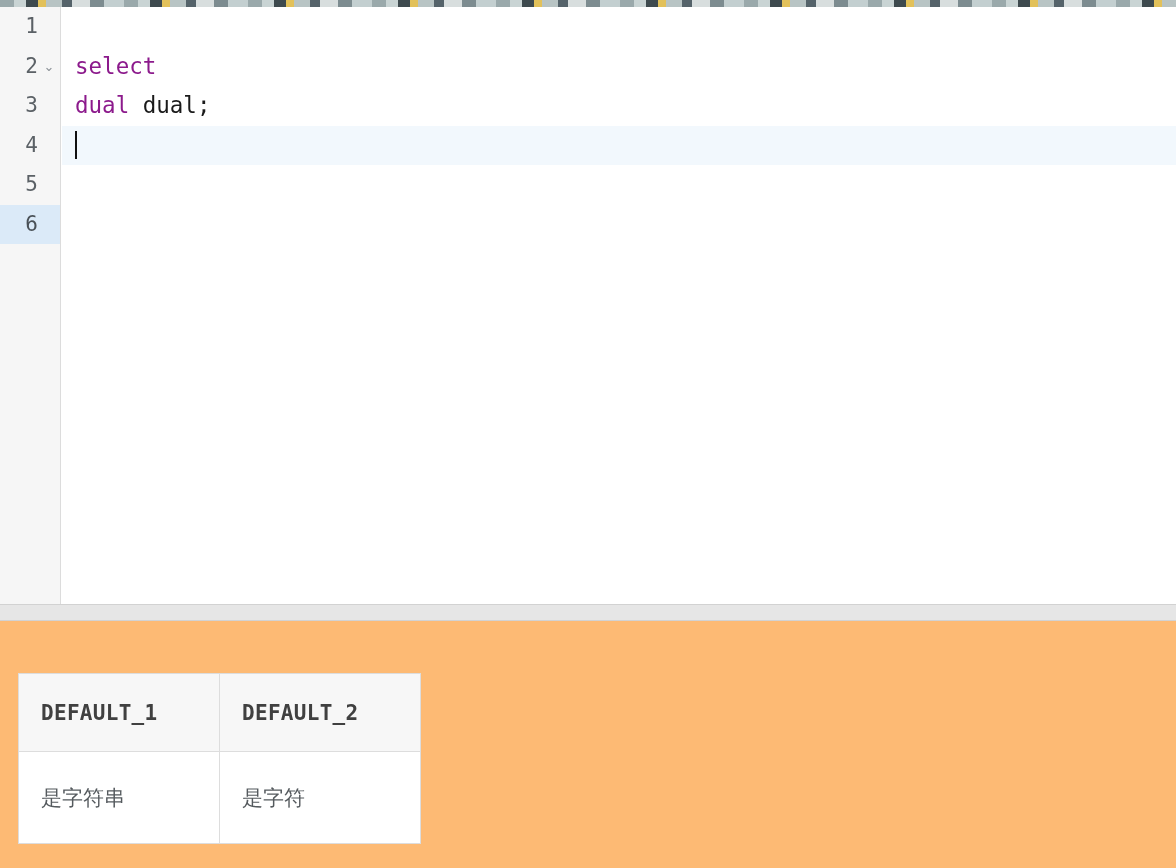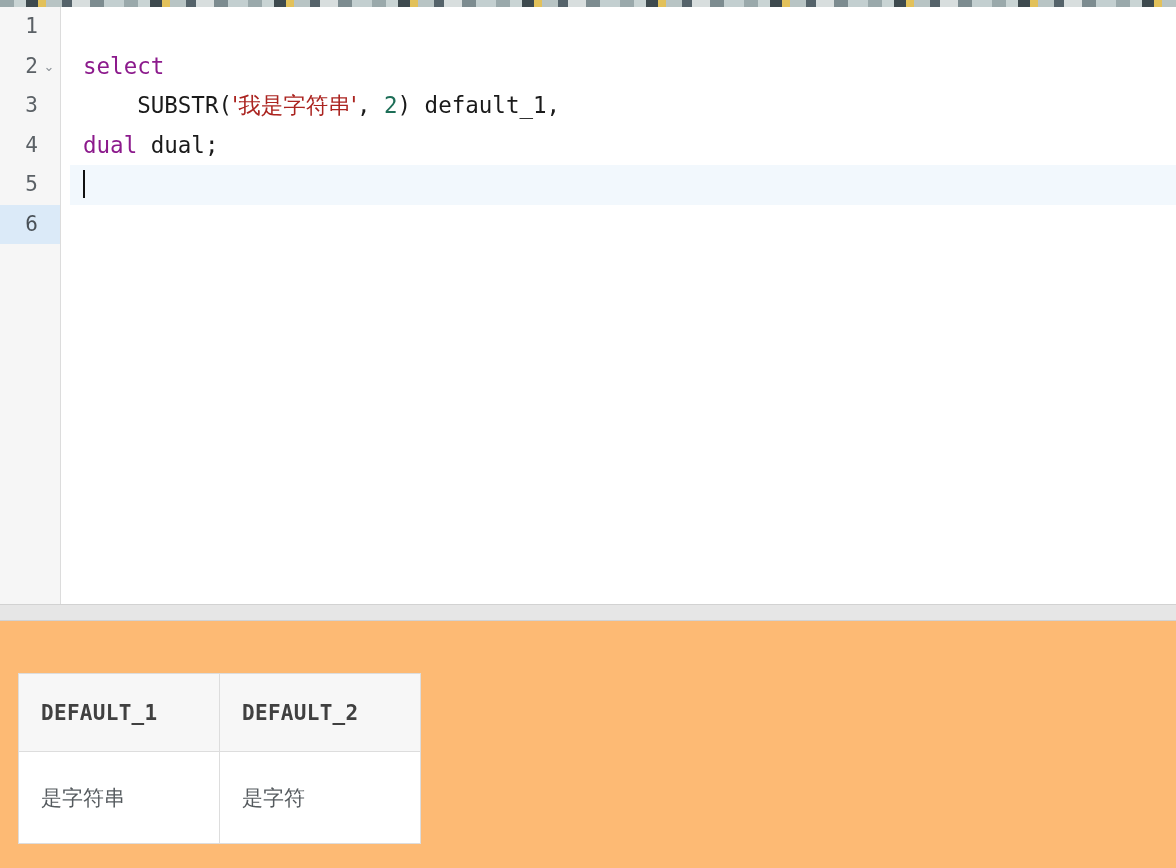--- a/index.html
+++ b/index.html
@@ -82,21 +82,20 @@
     font-size: 13px;
     font-family: "DejaVu Sans", sans-serif;
   }
 
   #code-area {
     position: absolute;
     top: 0; left: 62px;
     right: 0;
     height: 628px;
     overflow: hidden;
-    padding-left: 8px;
   }
   .code-line {
     height: 39.5px;
     line-height: 39.5px;
     padding-left: 13px;
     white-space: pre;
     font-family: "DejaVu Sans Mono", "Liberation Mono", monospace;
     font-size: 22.5px;
     color: #1a1a1a;
     letter-spacing: 0px;
@@ -201,21 +200,20 @@
       <span>5</span>
     </div>
     <div class="gutter-line active">
       <span>6</span>
     </div>
   </div>
 
   <div id="code-area">
       <div class="code-line"></div>
       <div class="code-line"><span class="tok-kw">select</span></div>
-      <div class="code-line"><span class="tok-plain">    SUBSTR(</span><span class="tok-str tok-cjk">'我是字符串'</span><span class="tok-plain">, </span><span class="tok-num">2</span><span class="tok-plain">) default_1,</span></div>
       <div class="code-line"><span class="tok-kw">dual</span><span class="tok-plain"> dual;</span></div>
       <div class="code-line active"><span id="caret"></span></div>
     </div>
 
 </div>
 
 <div id="splitter"></div>
 
 <div id="results-pane">
   <table id="results-table">

